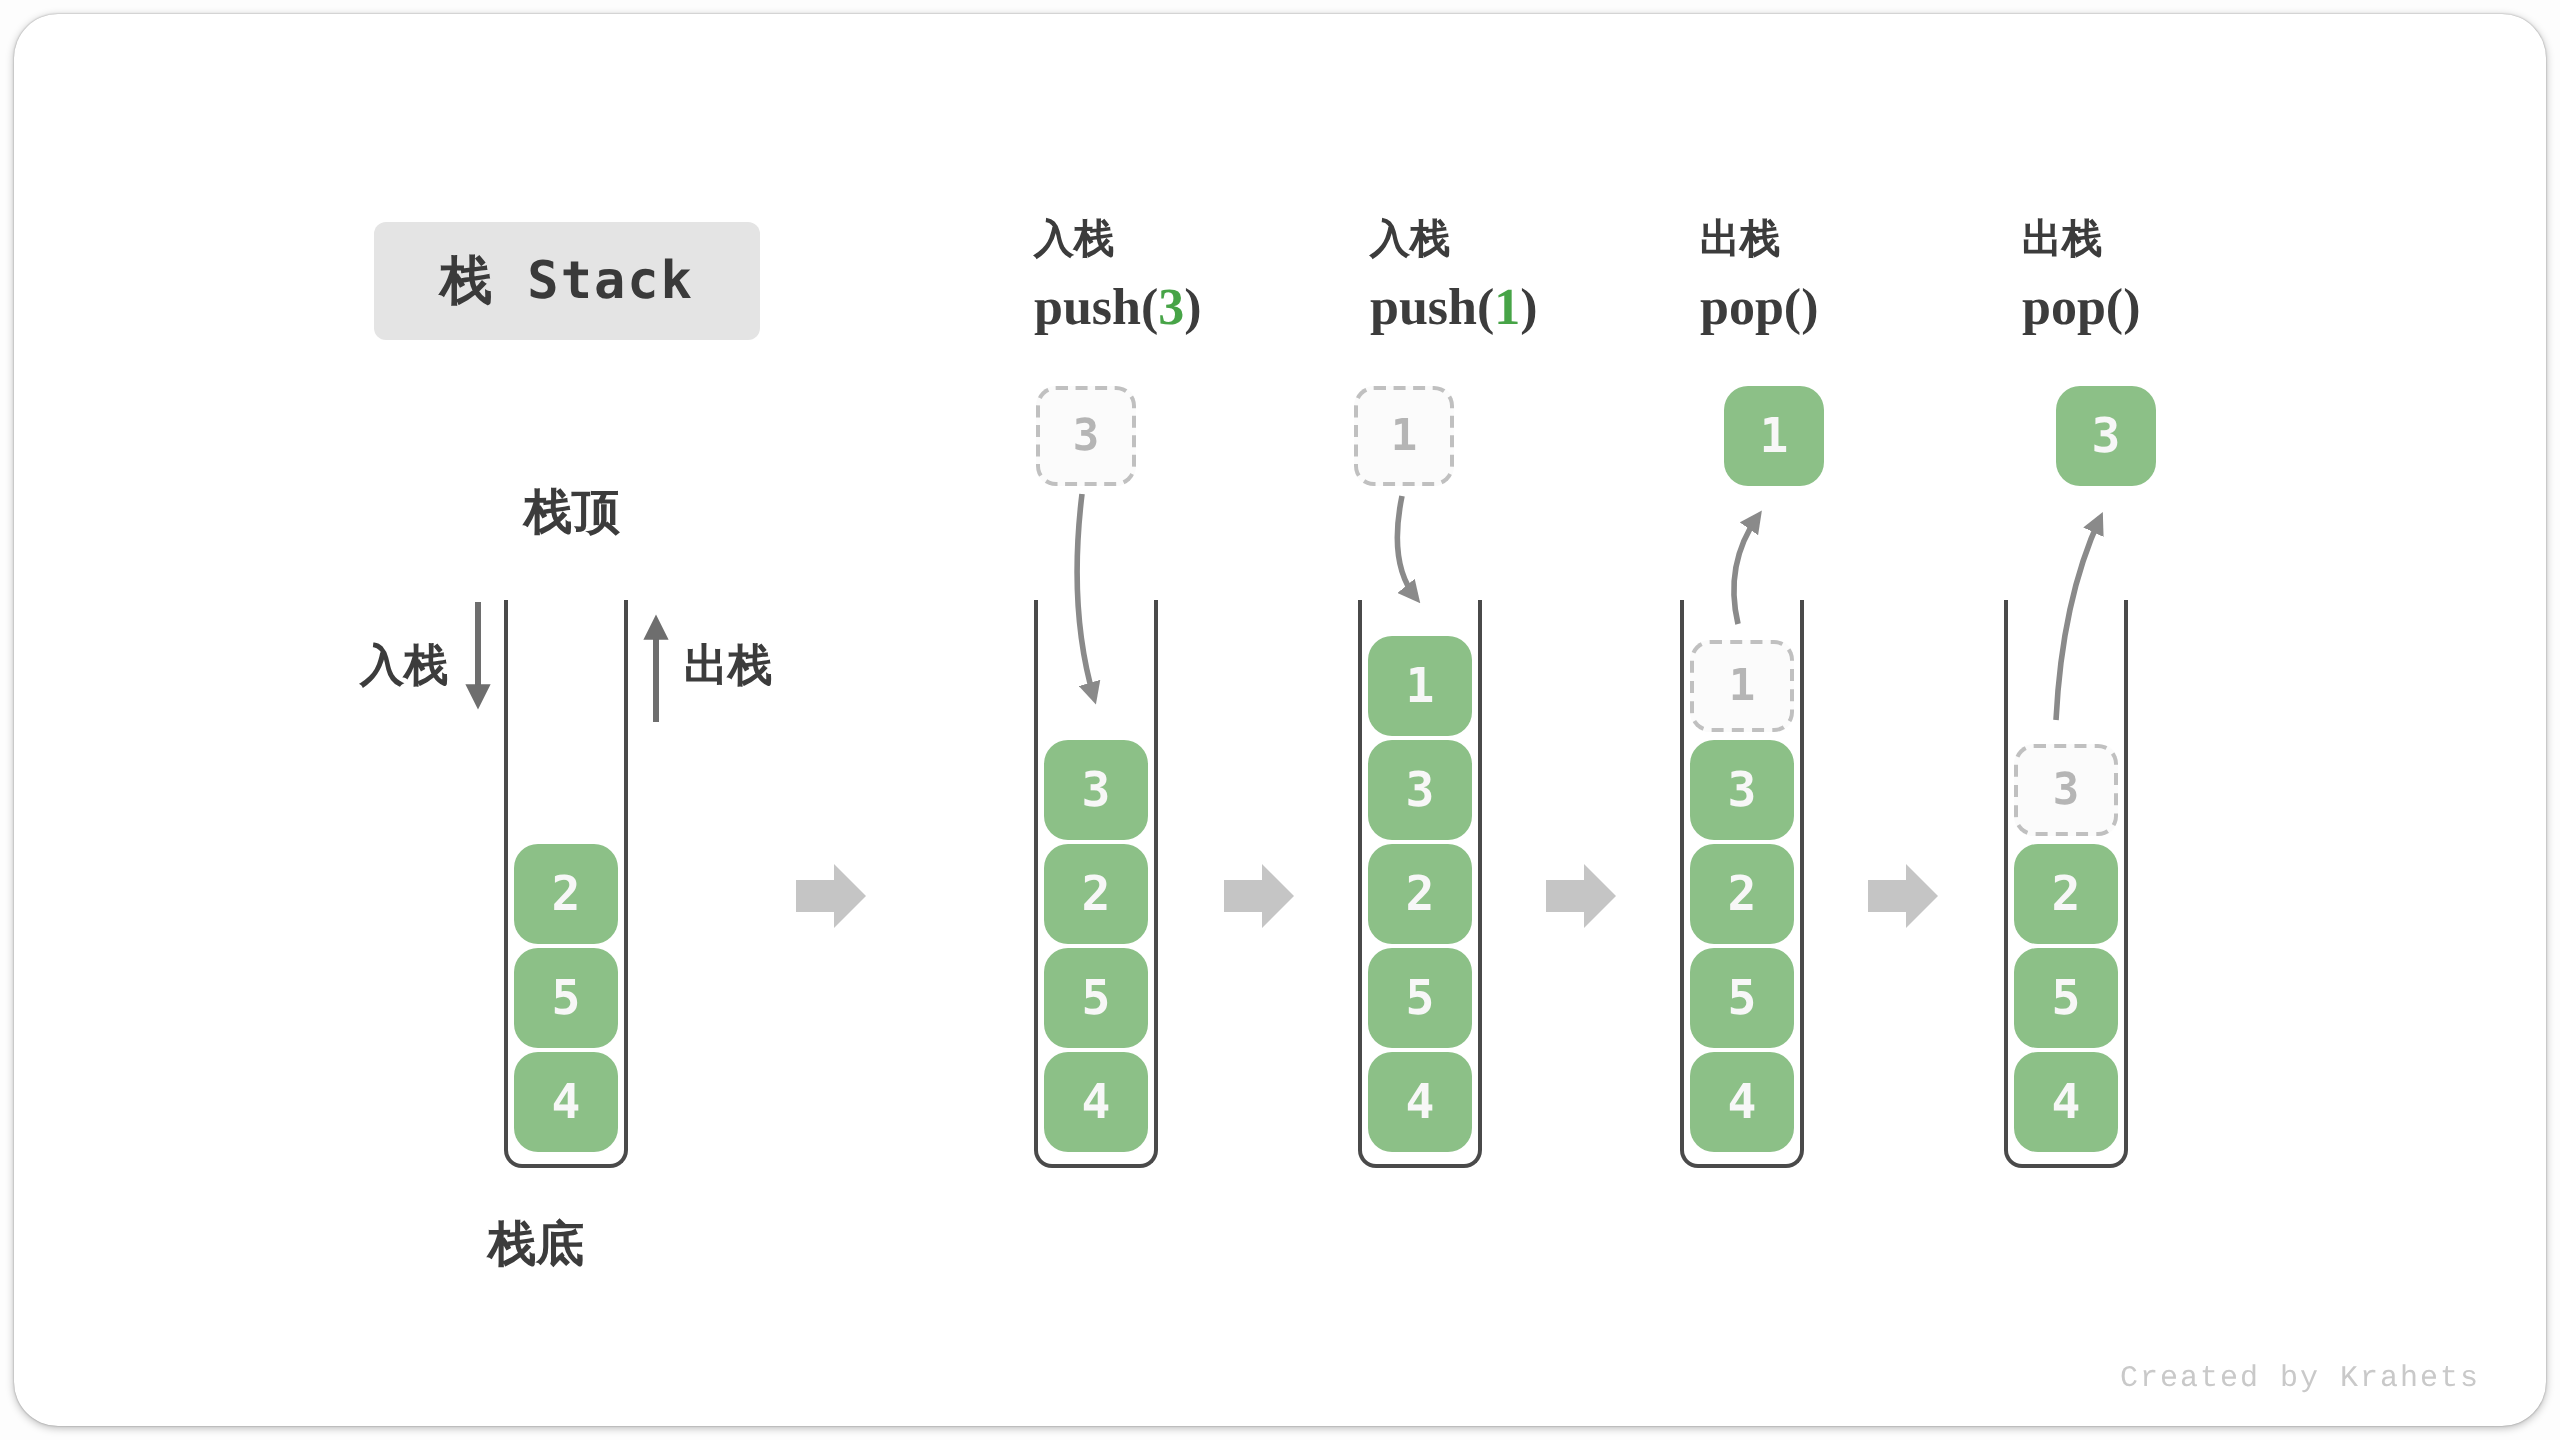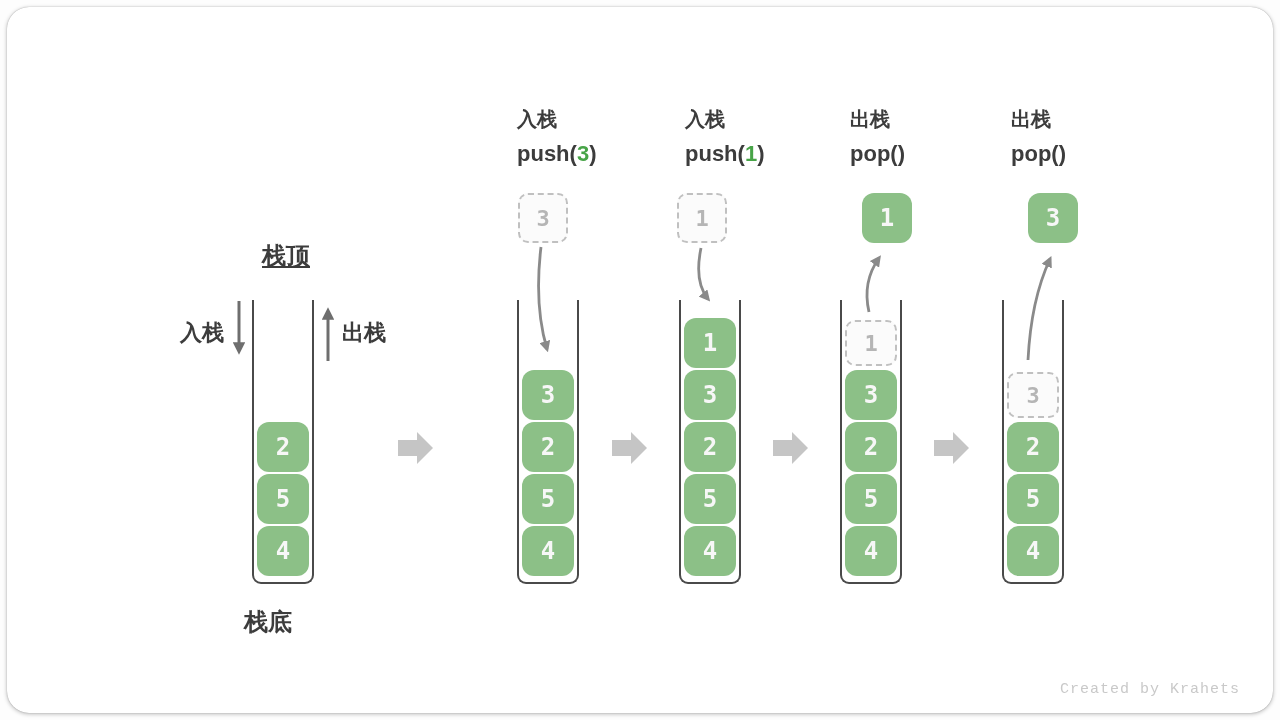--- a/index.html
+++ b/index.html
@@ -17,22 +17,22 @@
     background:#e4e4e4; border-radius:6px;
     display:flex; align-items:center; justify-content:center;
     font-family:"DejaVu Sans Mono", monospace;
     font-size:26px; font-weight:700; color:#3a3a3a; letter-spacing:1px;
   }
 
   
   .op { position:absolute; top:106px; }
   .op .cn { font-size:20px; font-weight:700; color:#3c3c3c; line-height:26px; }
   .op .code {
-    margin-top:9px; font-family:Liberation Sans, sans-serif;
-    font-size:22px; font-weight:600; color:#3c3c3c; line-height:26px; white-space:nowrap;
+    margin-top:9px; font-family:Liberation Serif, serif;
+    font-size:26px; font-weight:600; color:#3c3c3c; line-height:26px; white-space:nowrap;
   }
   .op .code .arg { color:#47a447; font-weight:700; }
 
   
   .frame {
     position:absolute; top:300px; width:62px; height:284px;
     border-left:2px solid #4a4a4a; border-right:2px solid #4a4a4a; border-bottom:2px solid #4a4a4a;
     border-bottom-left-radius:9px; border-bottom-right-radius:9px;
     background:#fff;
   }
@@ -80,39 +80,42 @@
   }
 
   #arrow-layer { position:absolute; left:0; top:0; width:1280px; height:720px; pointer-events:none; }
 </style>
 </head>
 <body>
 
 <div id="canvas">
   <div id="card"></div>
 
+  <div id="title-badge">
+    <span>栈 Stack</span>
+  </div>
 
   <div class="op" style="left:517px;">
     <div class="cn">入栈</div>
     <div class="code"><span>push(</span><span class="arg">3</span><span>)</span></div>
   </div>
   <div class="op" style="left:685px;">
     <div class="cn">入栈</div>
     <div class="code"><span>push(</span><span class="arg">1</span><span>)</span></div>
   </div>
   <div class="op" style="left:850px;">
     <div class="cn">出栈</div>
     <div class="code"><span>pop(</span><span class="arg"></span><span>)</span></div>
   </div>
   <div class="op" style="left:1011px;">
     <div class="cn">出栈</div>
     <div class="code"><span>pop(</span><span class="arg"></span><span>)</span></div>
   </div>
 
-  <div class="anno" style="left:262px; top:240px;text-decoration:underline;">栈顶</div>
+  <div class="anno" style="left:262px; top:240px;">栈顶</div>
   <div class="anno" style="left:244px; top:606px;">栈底</div>
   <div class="side-label" style="left:180px; top:318px;">入栈</div>
   <div class="side-label" style="left:342px; top:318px;">出栈</div>
 
   <div class="float-dashed" style="left:518px;">
       <span>3</span>
     </div>
   <div class="float-dashed" style="left:677px;">
       <span>1</span>
     </div>

